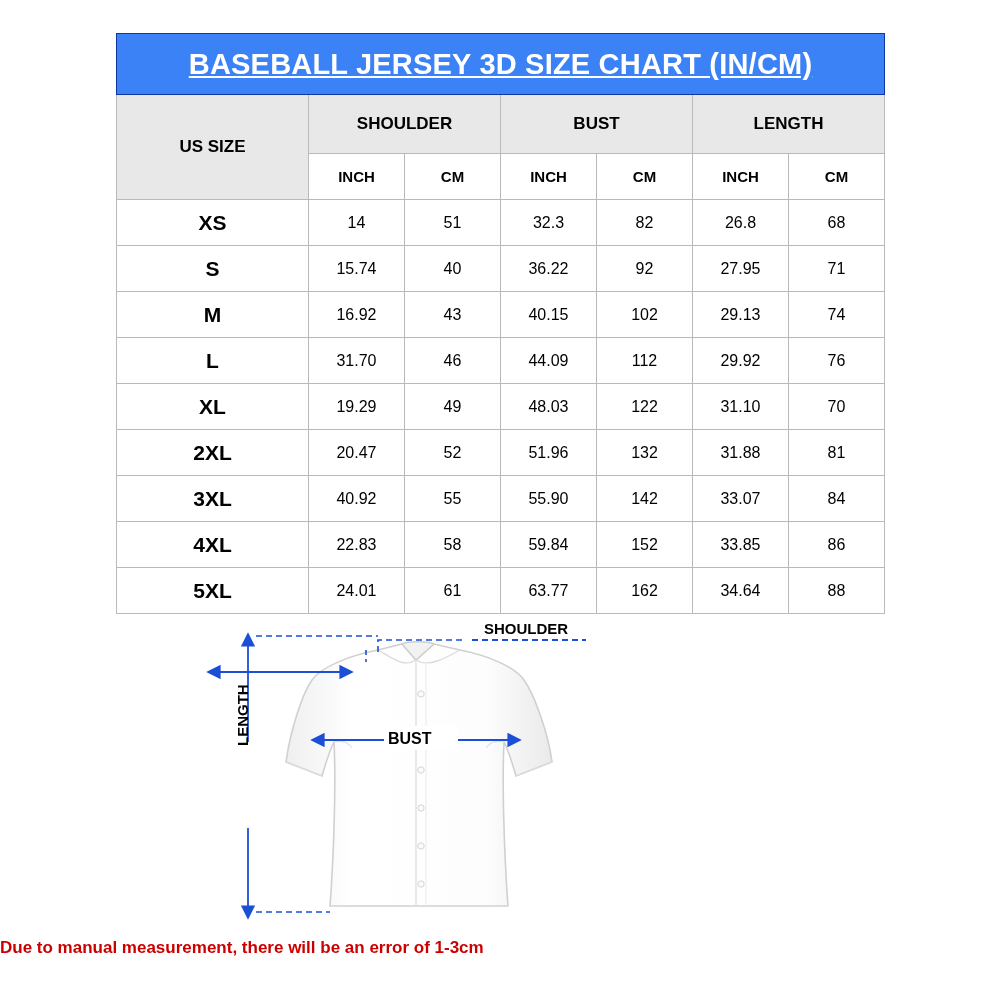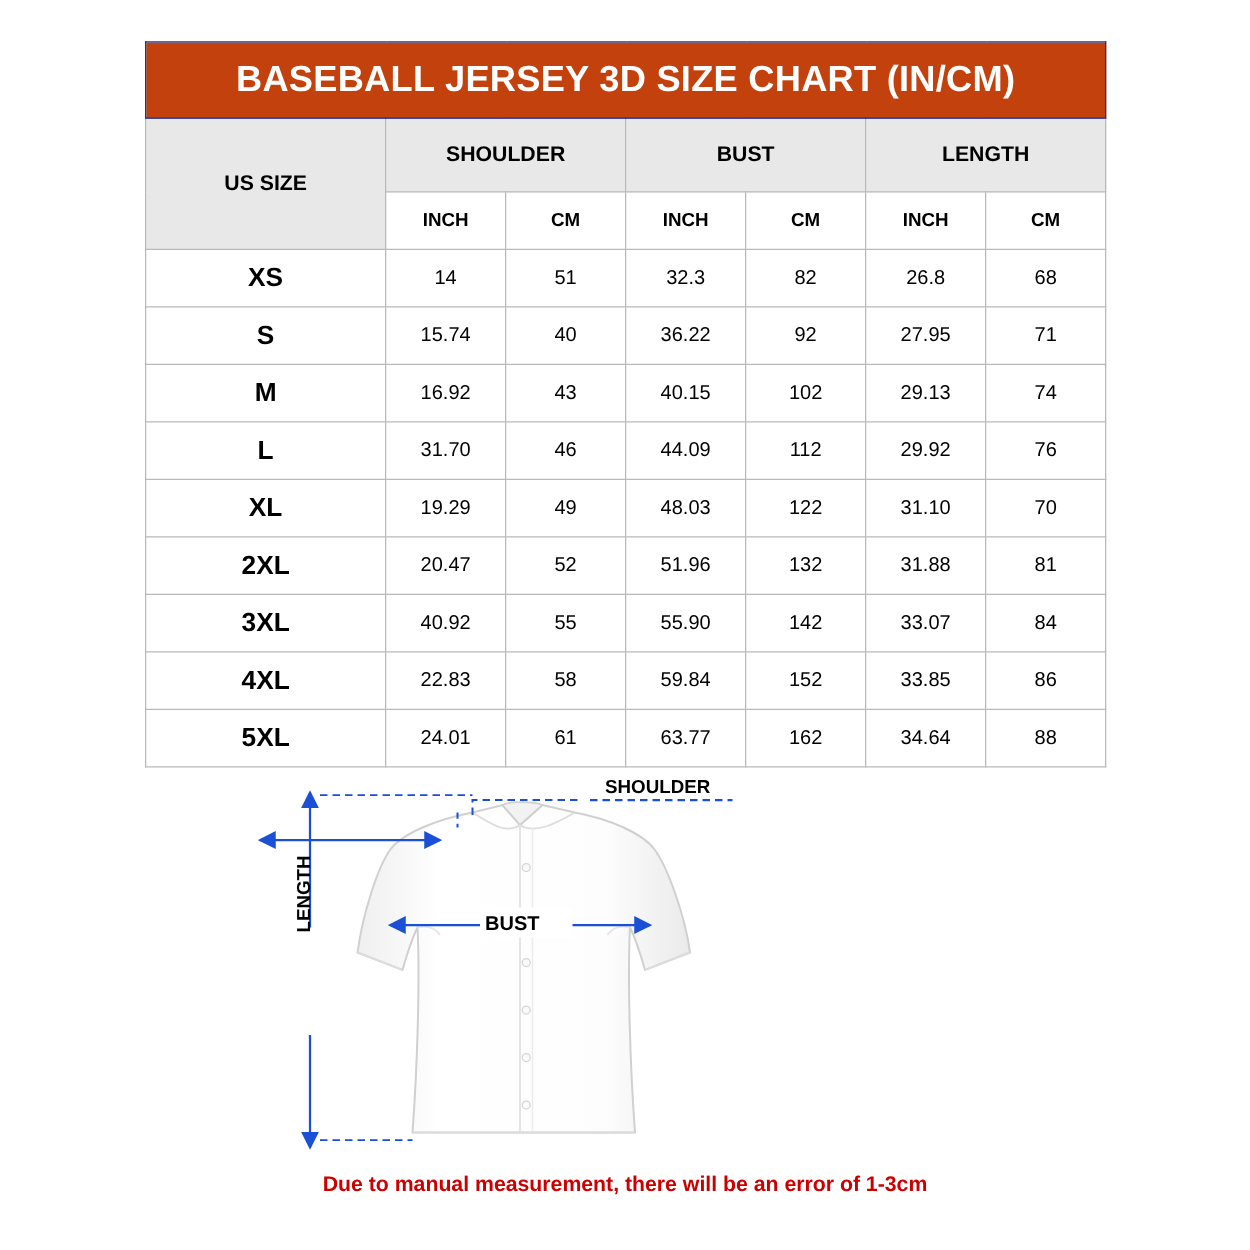--- a/index.html
+++ b/index.html
@@ -35,27 +35,28 @@
     width: 768px;
     table-layout: fixed;
   }
   table.size-chart td, table.size-chart th {
     border: 1px solid #b9b9b9;
     text-align: center;
     vertical-align: middle;
     padding: 0;
   }
   .title-cell {
-    background: #c2410c;
+    background: #3b82f6;
     color: #ffffff;
     font-size: 29px;
     font-weight: bold;
     height: 60px;
     letter-spacing: 0.2px;
     border: 1px solid #1335a0 !important;
+    text-decoration: underline;
   }
   .grp-head td {
     background: #e8e8e8;
     font-weight: bold;
     font-size: 17px;
     height: 58px;
   }
   .unit-head td {
     font-weight: bold;
     font-size: 15px;
@@ -80,21 +81,21 @@
     width: 768px;
     height: 310px;
   }
   .illus svg { display: block; }
 
   .note {
     position: absolute;
     left: 0;
     top: 938px;
     width: 1000px;
-    text-align: center;
+    text-align: left;
     color: #cc0000;
     font-weight: bold;
     font-size: 17px;
   }
 </style>
 </head>
 <body>
 
 <div id="page">
 

